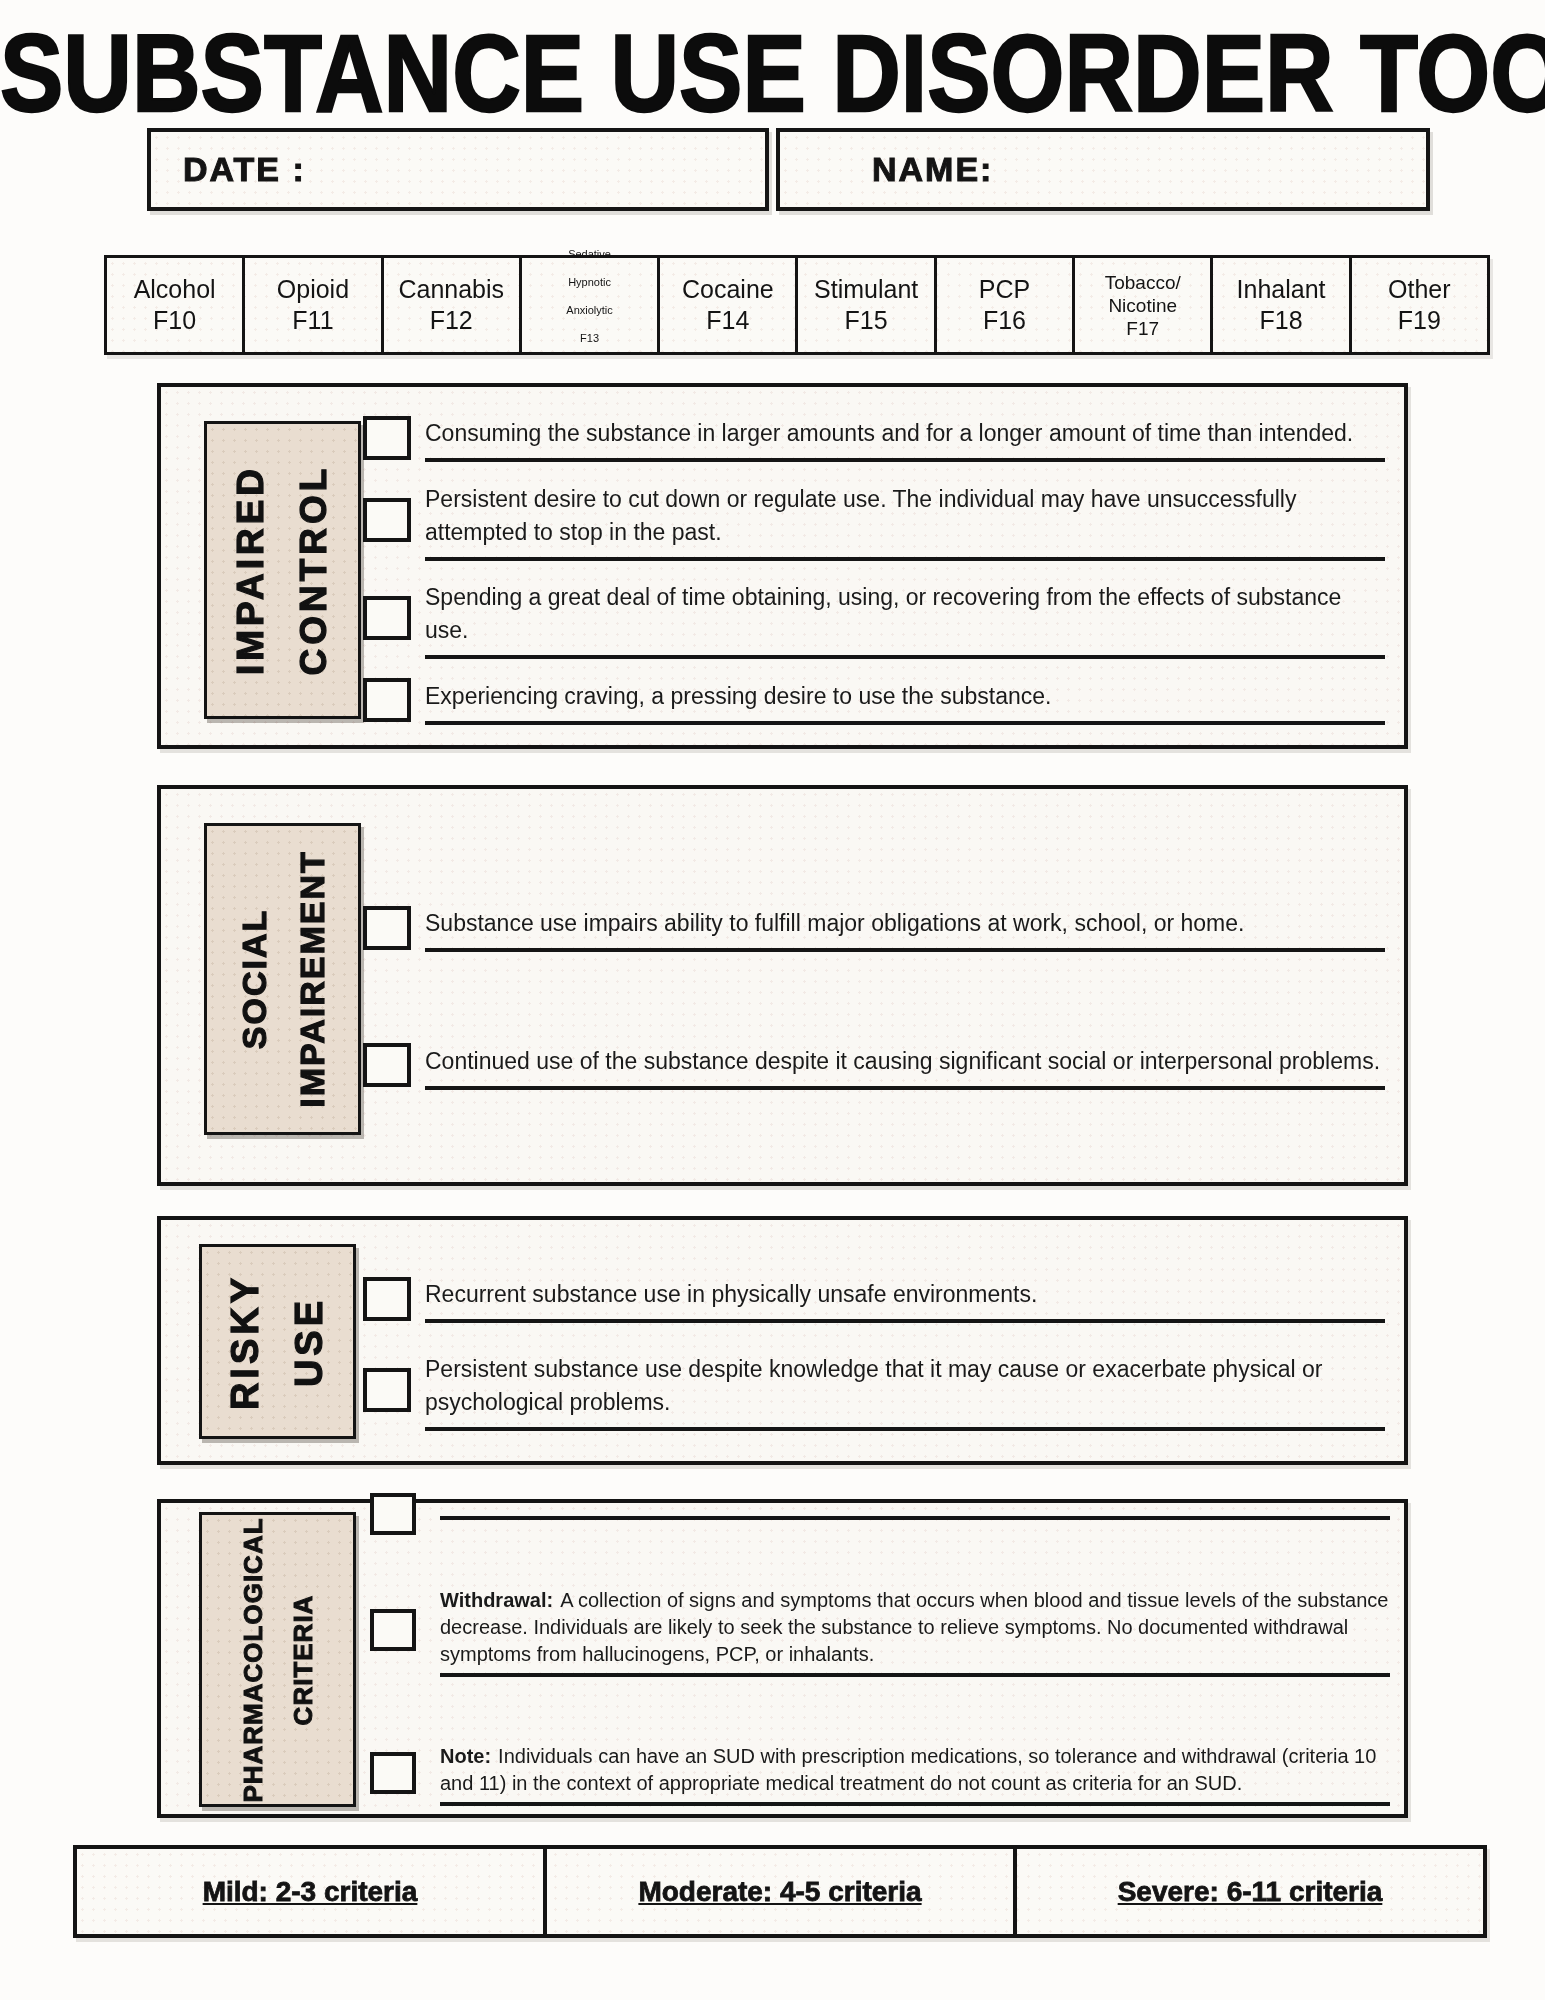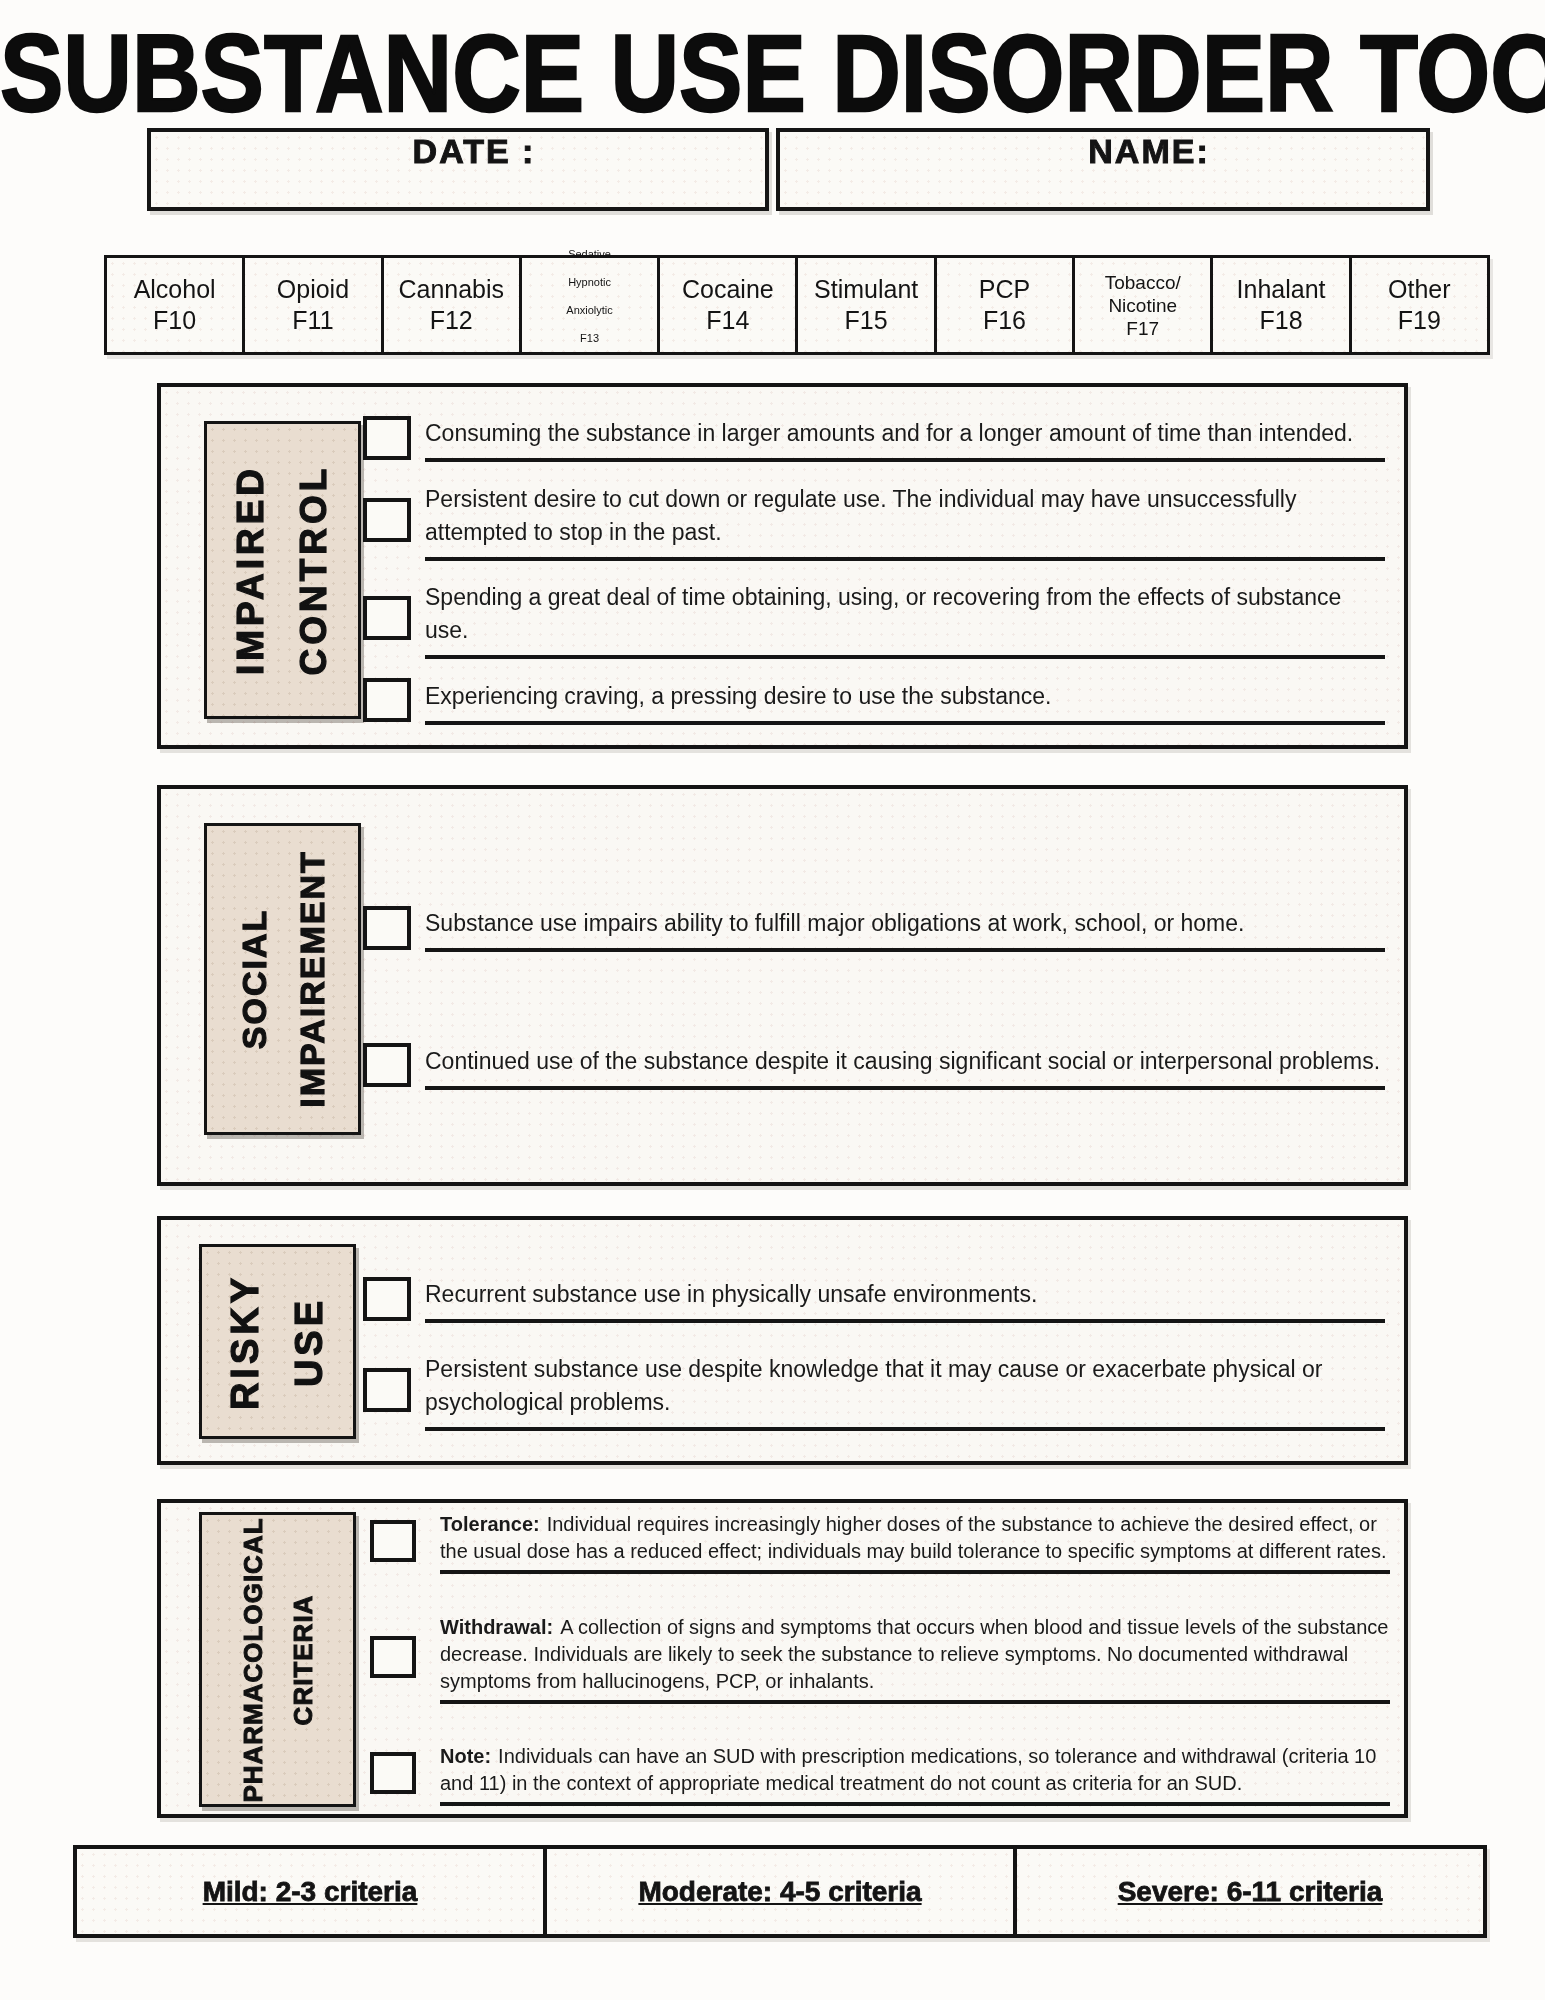--- a/index.html
+++ b/index.html
@@ -35,21 +35,20 @@
   .hdr-box {
     position: absolute;
     top: 128px;
     height: 83px;
     border: 4px solid #151515;
     background-color: #fbfaf6;
     box-sizing: border-box;
     display: flex;
     align-items: center;
     box-shadow: 3px 4px 0 rgba(50,40,28,0.14);
-    flex-direction: column;
   }
   .date-box { left: 147px; width: 622px; }
   .name-box { left: 776px; width: 654px; }
   .hdr-label {
     font-weight: 900;
     font-size: 34px;
     letter-spacing: 2px;
     -webkit-text-stroke: 1px #151515;
     padding-left: 32px;
     white-space: pre;
@@ -305,21 +304,20 @@
   </section>
 
   <section class="section texture s4">
     <div class="vlabel">
       <span class="vtext">PHARMACOLOGICAL
 CRITERIA</span>
     </div>
     <div class="items">
       <div class="item">
         <span class="cb"></span>
-        <span class="item-text"><b class="lead">Tolerance:</b><span>Individual requires increasingly higher doses of the substance to achieve the desired effect, or the usual dose has a reduced effect; individuals may build tolerance to specific symptoms at different rates.</span></span>
       </div>
       <div class="item">
         <span class="cb"></span>
         <span class="item-text"><b class="lead">Withdrawal:</b><span>A collection of signs and symptoms that occurs when blood and tissue levels of the substance decrease. Individuals are likely to seek the substance to relieve symptoms. No documented withdrawal symptoms from hallucinogens, PCP, or inhalants.</span></span>
       </div>
       <div class="item">
         <span class="cb"></span>
         <span class="item-text"><b class="lead">Note:</b><span>Individuals can have an SUD with prescription medications, so tolerance and withdrawal (criteria 10 and 11) in the context of appropriate medical treatment do not count as criteria for an SUD.</span></span>
       </div>
     </div>

